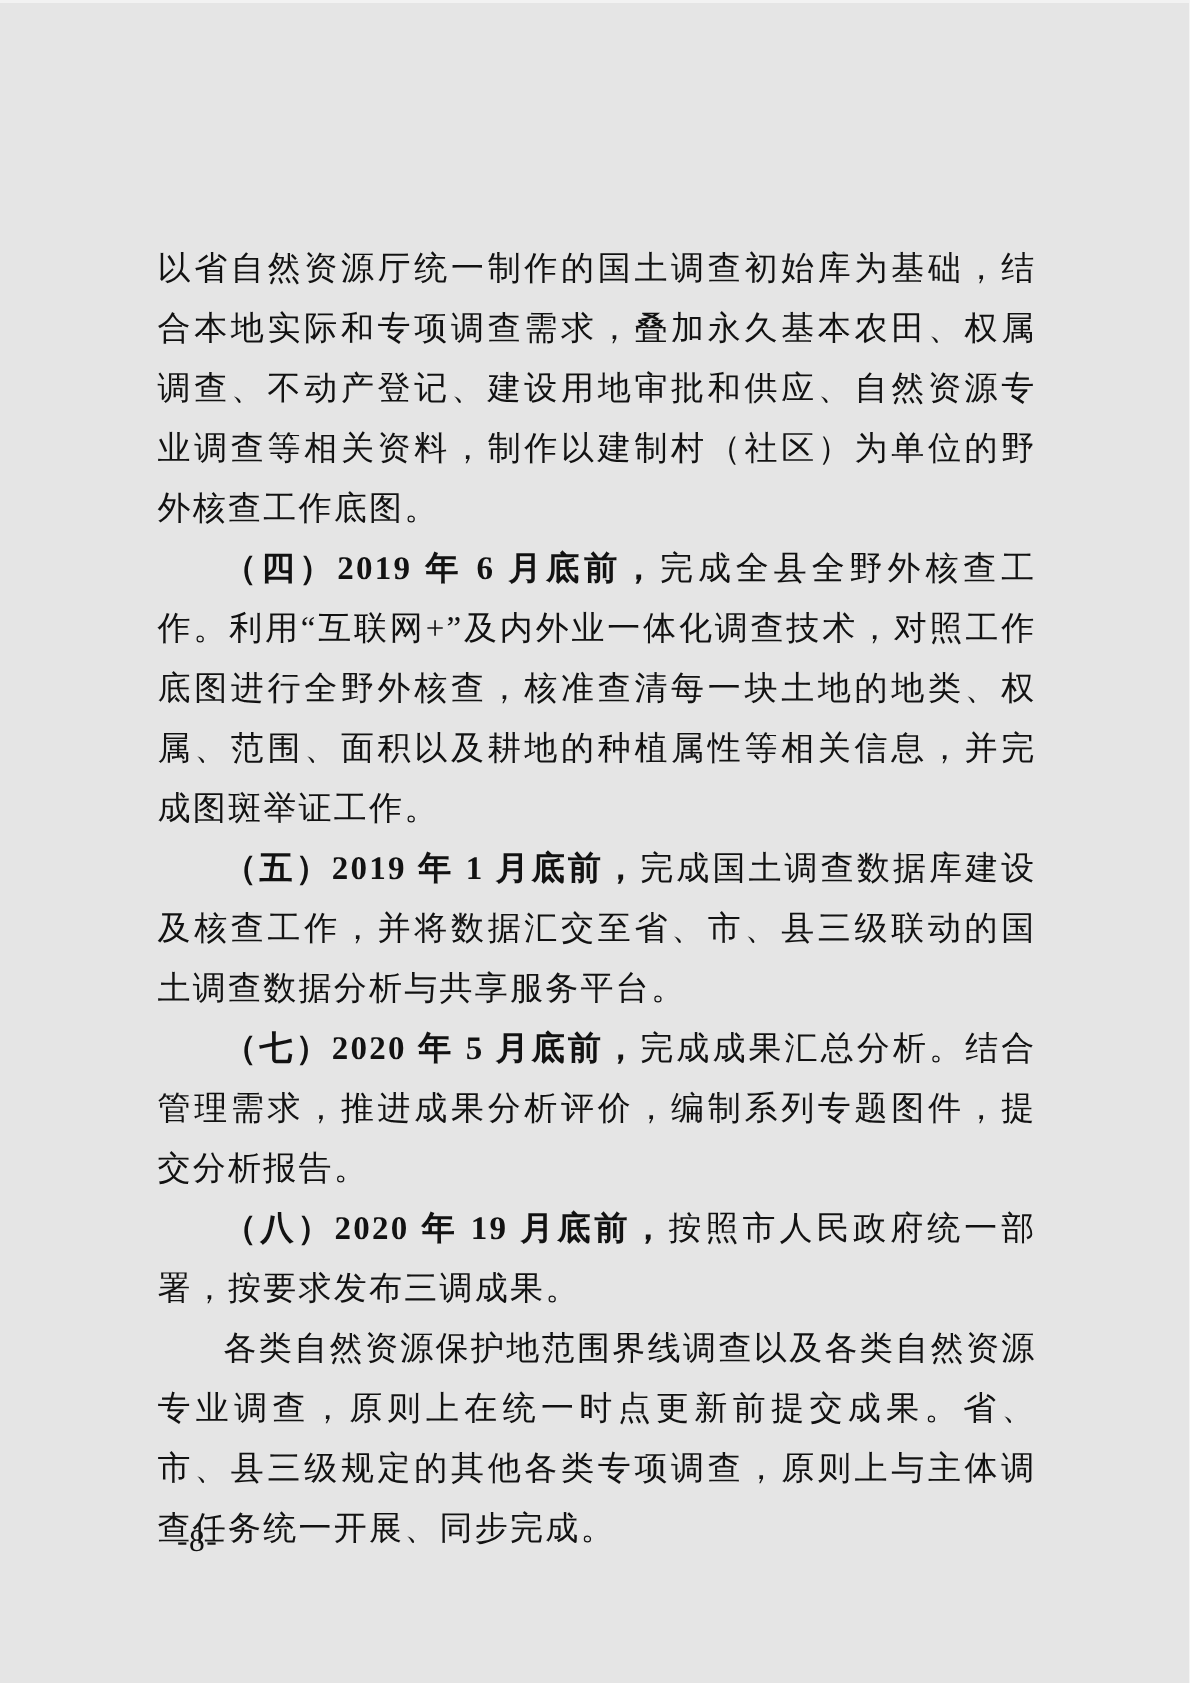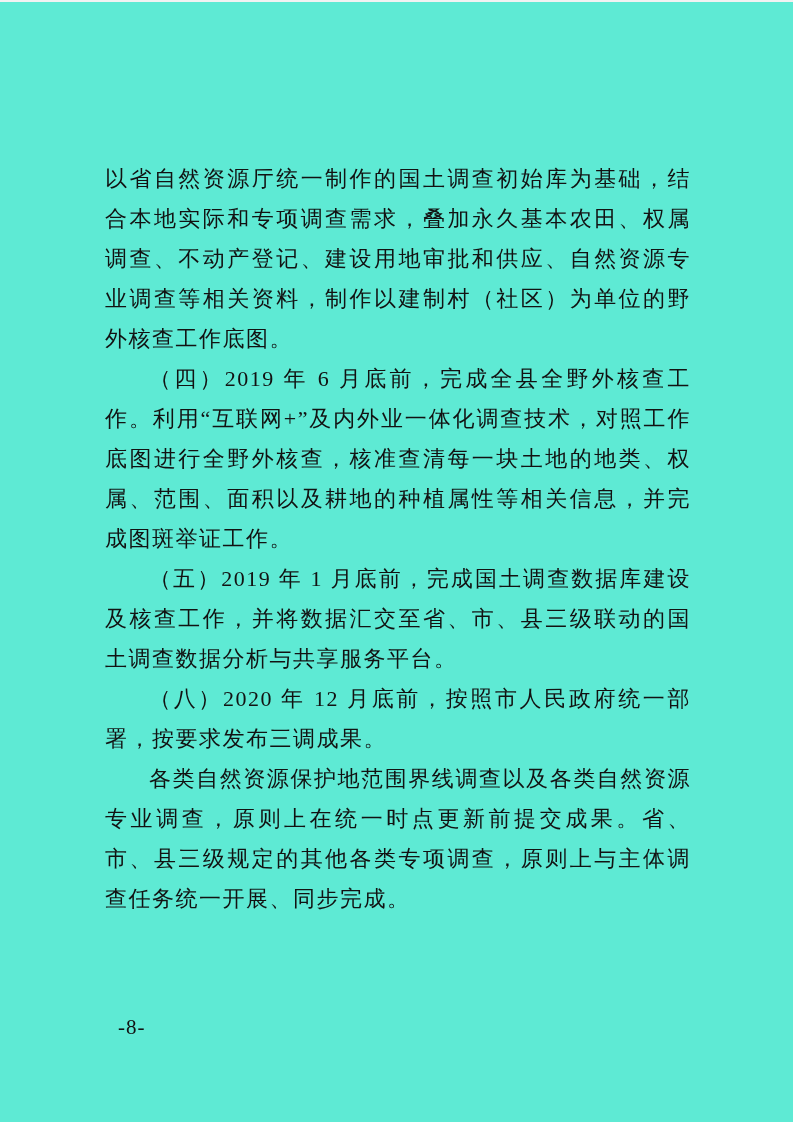--- a/index.html
+++ b/index.html
@@ -9,21 +9,21 @@
   }
   body {
     width: 793px;
     height: 1122px;
     font-family: "Liberation Serif", serif;
   }
   .page {
     position: relative;
     width: 793px;
     height: 1122px;
-    background: #5eead4;
+    background: #e5e5e5;
     overflow: hidden;
     border-top: 2px solid #f2f2f2;
     box-sizing: border-box;
   }
   .content {
     position: absolute;
     left: 105px;
     top: 157px;
     width: 586px;
     font-size: 22px;
@@ -35,38 +35,39 @@
   }
   .para {
     margin: 0;
     padding: 0;
     text-indent: 2em;
   }
   .para.no-indent {
     text-indent: 0;
   }
   .lead {
-    font-weight: normal;
+    font-weight: bold;
     margin-top: 17px;
   }
   .footer {
     position: absolute;
     left: 118px;
     top: 1010px;
     font-size: 21px;
     line-height: 30px;
     color: #121212;
     letter-spacing: 1px;
   }
 </style>
 </head>
 <body>
 
 <div class="page">
   <div class="content">
     <p class="para no-indent"><span>以省自然资源厅统一制作的国土调查初始库为基础，结合本地实际和专项调查需求，叠加永久基本农田、权属调查、不动产登记、建设用地审批和供应、自然资源专业调查等相关资料，制作以建制村（社区）为单位的野外核查工作底图。</span></p>
     <p class="para"><b class="lead">（四）2019 年 6 月底前，</b><span>完成全县全野外核查工作。利用“互联网+”及内外业一体化调查技术，对照工作底图进行全野外核查，核准查清每一块土地的地类、权属、范围、面积以及耕地的种植属性等相关信息，并完成图斑举证工作。</span></p>
     <p class="para"><b class="lead">（五）2019 年 1 月底前，</b><span>完成国土调查数据库建设及核查工作，并将数据汇交至省、市、县三级联动的国土调查数据分析与共享服务平台。</span></p>
-    <p class="para"><b class="lead">（八）2020 年 12 月底前，</b><span>按照市人民政府统一部署，按要求发布三调成果。</span></p>
+    <p class="para"><b class="lead">（七）2020 年 5 月底前，</b><span>完成成果汇总分析。结合管理需求，推进成果分析评价，编制系列专题图件，提交分析报告。</span></p>
+    <p class="para"><b class="lead">（八）2020 年 19 月底前，</b><span>按照市人民政府统一部署，按要求发布三调成果。</span></p>
     <p class="para"><span>各类自然资源保护地范围界线调查以及各类自然资源专业调查，原则上在统一时点更新前提交成果。省、市、县三级规定的其他各类专项调查，原则上与主体调查任务统一开展、同步完成。</span></p>
   </div>
   <div class="footer">-8-</div>
 </div>
 
 </body></html>

